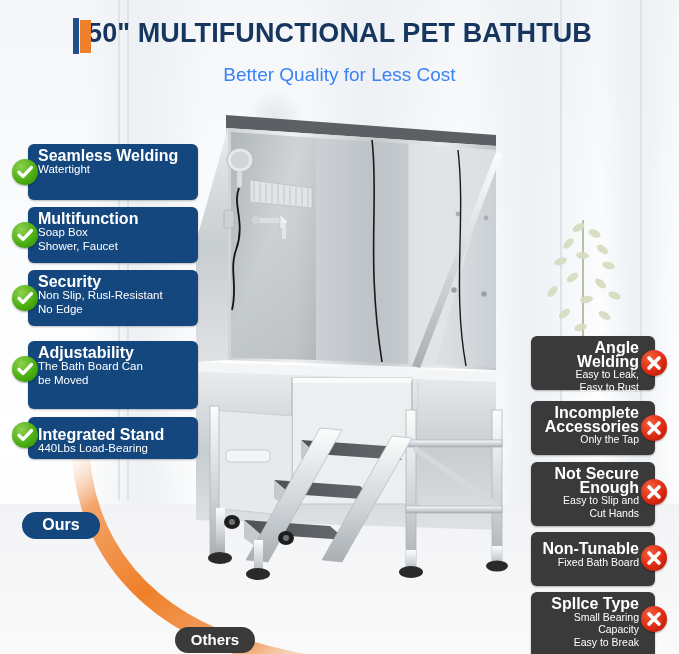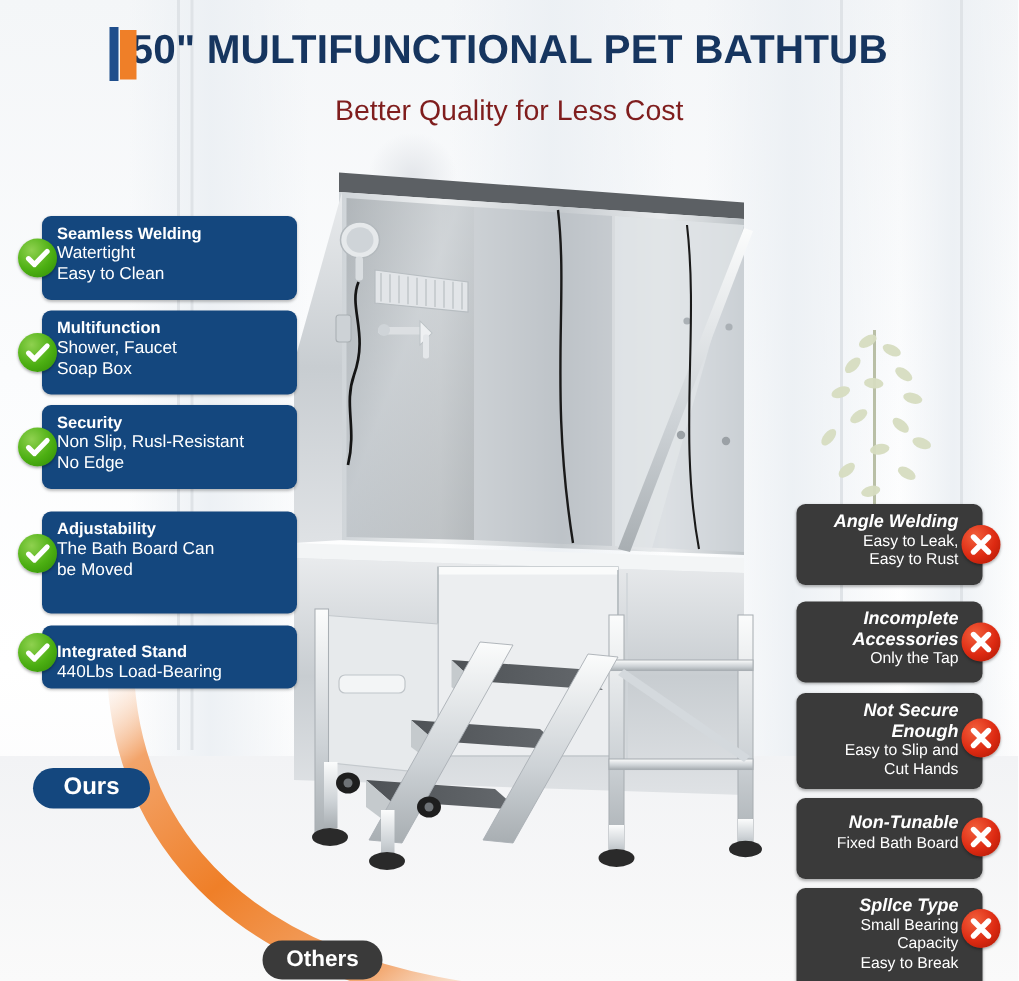--- a/index.html
+++ b/index.html
@@ -29,36 +29,36 @@
   .product{position:absolute;left:196px;top:110px;width:340px;height:470px;}
 
   
   .title-wrap{position:absolute;left:0;top:18px;width:679px;text-align:center;}
   .title{display:inline-block;position:relative;
     font-size:27px;font-weight:bold;letter-spacing:.1px;color:#16355f;
     font-family:"Liberation Sans", sans-serif;white-space:nowrap;}
   .bar-blue{position:absolute;left:-14px;top:0px;width:6px;height:36px;background:#1f4e8c;}
   .bar-orange{position:absolute;left:-7px;top:2px;width:11px;height:33px;background:#ef7f28;}
   .subtitle{position:absolute;left:0;top:64px;width:679px;text-align:center;
-    font-size:19px;color:#7f1d1d;}
+    font-size:19px;color:#3b82f6;}
 
   
   .swoosh{position:absolute;left:-40px;top:430px;width:420px;height:330px;pointer-events:none;}
 
   
   .fbox{position:absolute;border-radius:6px;box-sizing:border-box;}
   .fbox.ours{background:#14477e;left:28px;width:170px;
     box-shadow:0 1px 2px rgba(0,0,0,.25);}
   .fbox.others{background:#3a3a3a;width:124px;left:531px;
     box-shadow:0 1px 2px rgba(0,0,0,.3);}
   .fbox .lines{padding:5px 6px 5px 10px;}
   .fbox.others .lines{padding:5px 16px 5px 6px;text-align:right;}
-  .fhead{color:#ffffff;font-weight:bold;font-size:11px;line-height:14px;}
+  .fhead{color:#ffffff;font-weight:bold;font-size:16px;line-height:14px;}
   .fsub{color:#ffffff;font-size:11.5px;line-height:13.5px;}
-  .fbox.others .fhead{font-size:12px;line-height:13.5px;font-style:italic;}
+  .fbox.others .fhead{font-size:16px;line-height:13.5px;}
   .fbox.others .fsub{font-size:10.5px;line-height:12.5px;}
 
   
   .badge{position:absolute;width:26px;height:26px;border-radius:50%;}
   .badge.check{background:radial-gradient(circle at 35% 30%,#8fd14f 0%,#4caf12 55%,#2f8a06 100%);
     box-shadow:0 1px 2px rgba(0,0,0,.35);}
   .badge.cross{background:radial-gradient(circle at 35% 30%,#f2603c 0%,#dd2a12 55%,#a81703 100%);
     box-shadow:0 1px 2px rgba(0,0,0,.35);}
   .badge svg{position:absolute;left:0;top:0;}
 
@@ -269,34 +269,33 @@
       <span class="bar-orange"></span>
       <span>50" MULTIFUNCTIONAL PET BATHTUB</span>
     </div>
   </div>
   <div class="subtitle">Better Quality for Less Cost</div>
 
   <div class="fbox ours" style="top:144px;height:56px;">
     <div class="lines">
       <div class="fhead">Seamless Welding</div>
       <div class="fsub">Watertight</div>
-      <div class="fsub">Easy to Clean</div>
     </div>
   </div>
   <div class="badge check" style="left:12px;top:159px;">
     <svg width="26" height="26" viewBox="0 0 26 26">
         <path d="M7 13.4 L11 17.4 L19.4 8.6" stroke="#fff" stroke-width="3.4" fill="none" stroke-linecap="round" stroke-linejoin="round"></path>
       </svg>
   </div>
 
   <div class="fbox ours" style="top:207px;height:56px;">
     <div class="lines">
       <div class="fhead">Multifunction</div>
+      <div class="fsub">Soap Box</div>
       <div class="fsub">Shower, Faucet</div>
-      <div class="fsub">Soap Box</div>
     </div>
   </div>
   <div class="badge check" style="left:12px;top:222px;">
     <svg width="26" height="26" viewBox="0 0 26 26">
         <path d="M7 13.4 L11 17.4 L19.4 8.6" stroke="#fff" stroke-width="3.4" fill="none" stroke-linecap="round" stroke-linejoin="round"></path>
       </svg>
   </div>
 
   <div class="fbox ours" style="top:270px;height:56px;">
     <div class="lines">

